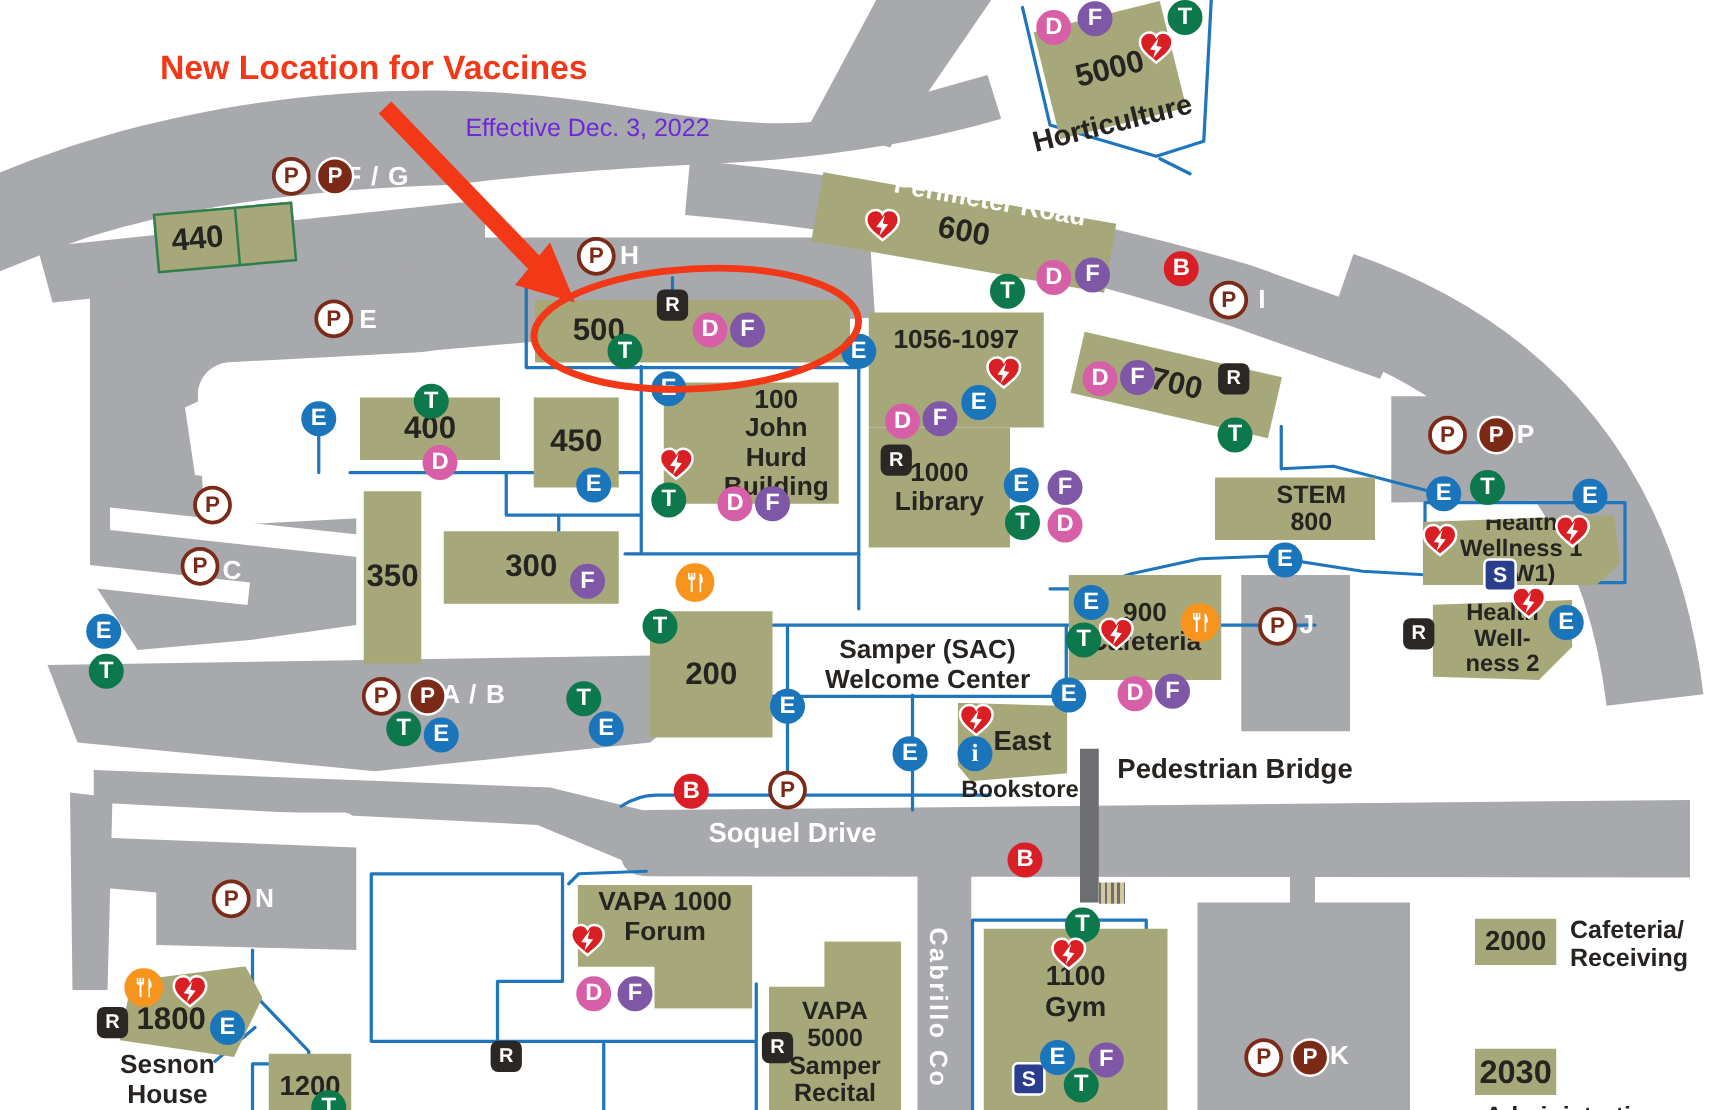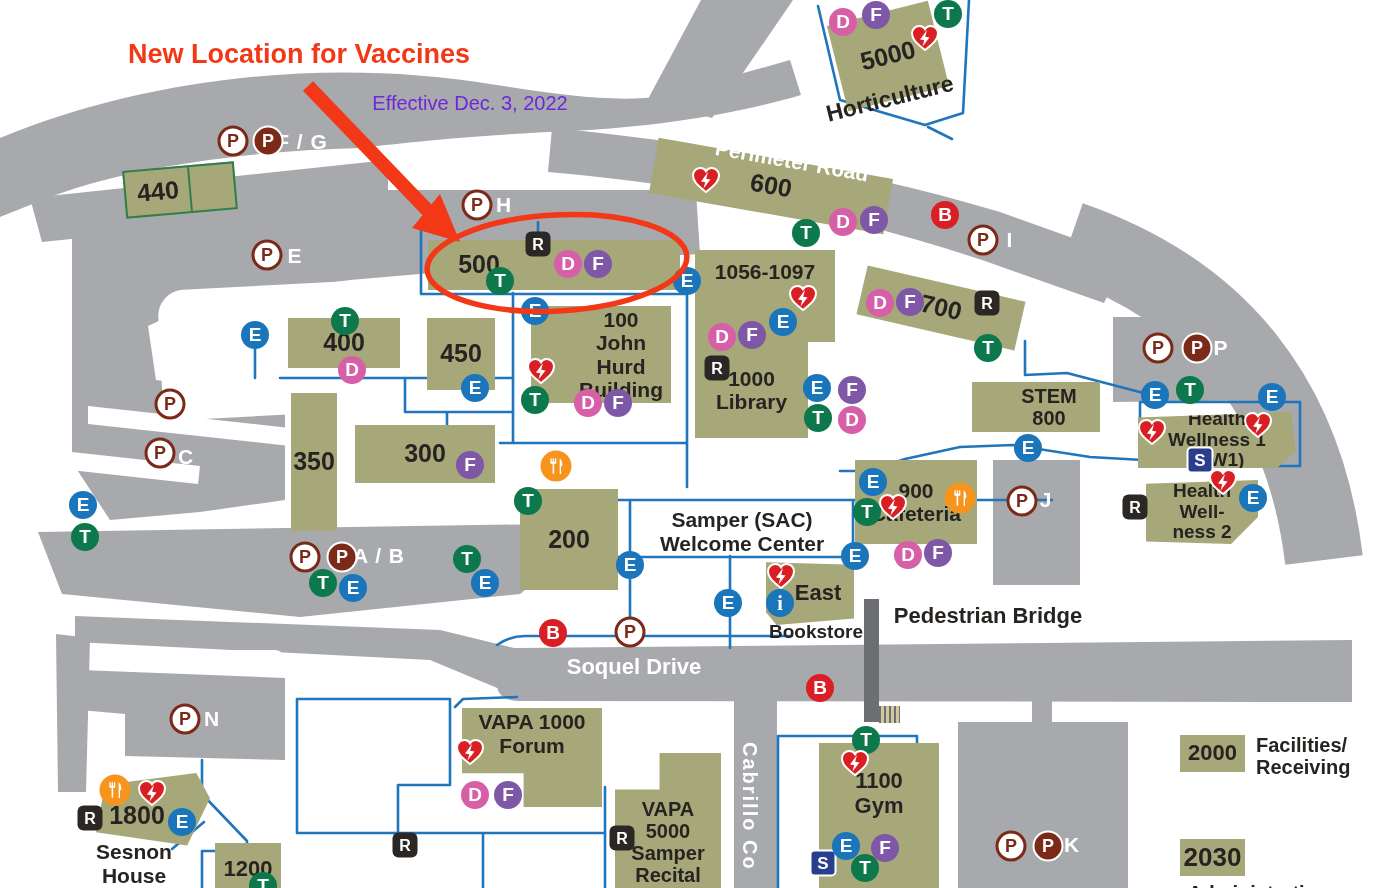--- a/index.html
+++ b/index.html
@@ -154,21 +154,21 @@
     <div class="bld" style="left: 520px; top: 489px; width: 98px; height: 101px;">
       <span class="blab" style="font-size: 25px;">200</span>
     </div>
     <div class="bld" style="left: 766px; top: 561px; width: 88px; height: 64px; clip-path: polygon(0px 2%, 100% 6%, 100% 90%, 12% 100%, 0px 80%);">
       <span class="blab" style="font-size: 22px; transform: translate(8px, 0px);">East</span>
     </div>
     <div class="bld" style="left: 855px; top: 460px; width: 122px; height: 84px;">
       <span class="blab" style="font-size: 21px;">900
 Cafeteria</span>
     </div>
-    <div class="bld" style="left: 819px; top: 743px; width: 120px; height: 145px;">
+    <div class="bld" style="left: 787px; top: 743px; width: 147px; height: 145px;">
       <span class="blab" style="font-size: 22px; transform: translate(0px, -22px);">1100
 Gym</span>
     </div>
     <div class="bld" style="left: 462px; top: 708px; width: 140px; height: 99px; clip-path: polygon(0px 0px, 100% 0px, 100% 100%, 44% 100%, 44% 66%, 0px 66%);">
       <span class="blab" style="font-size: 21px; transform: translate(0px, -24px);">VAPA 1000
 Forum</span>
     </div>
     <div class="bld" style="left: 215px; top: 843px; width: 66px; height: 45px;">
       <span class="blab" style="font-size: 22px; transform: translate(0px, 4px);">1200</span>
     </div>
@@ -192,21 +192,21 @@
     <div class="flab road" style="left: 792px; top: 161px; font-size: 21px; transform: translate(-50%, -50%) rotate(10deg);">Perimeter Road</div>
     <div class="flab road" style="left: 634px; top: 667px; font-size: 22px;">Soquel Drive</div>
     <div class="flab road" style="left: 750px; top: 742px; font-size: 20px; writing-mode: vertical-rl; transform: translate(-50%, 0px); letter-spacing: 2px;">Cabrillo Co</div>
     <div class="flab blk" style="left: 988px; top: 616px; font-size: 22px;">Pedestrian Bridge</div>
     <div class="flab blk" style="left: 742px; top: 532px; font-size: 21px;">Samper (SAC)
 Welcome Center</div>
     <div class="flab blk" style="left: 816px; top: 632px; font-size: 19px;">Bookstore</div>
     <div class="flab blk" style="left: 134px; top: 864px; font-size: 21px;">Sesnon
 House</div>
     <div class="flab blk" style="left: 890px; top: 99px; font-size: 23px; transform: translate(-50%, -50%) rotate(-14deg);">Horticulture</div>
-    <div class="flab blk" style="left: 1256px; top: 756px; font-size: 20px; transform: translate(0px, -50%); text-align: left;">Facilities/
+    <div class="flab blk" style="left: 1256px; top: 756px; font-size: 20px; transform: translate(0px, -50%); text-align: left;">Cafeteria/
 Receiving</div>
     <div class="flab blk" style="left: 1188px; top: 893px; font-size: 20px; transform: translate(0px, -50%); text-align: left;">Administration</div>
     <div class="flab plab" style="left: 302px; top: 142px; font-size: 21px;">F / G</div>
     <div class="flab plab" style="left: 295px; top: 256px; font-size: 21px;">E</div>
     <div class="flab plab" style="left: 504px; top: 205px; font-size: 21px;">H</div>
     <div class="flab plab" style="left: 199px; top: 407px; font-size: 21px;">D</div>
     <div class="flab plab" style="left: 186px; top: 457px; font-size: 21px;">C</div>
     <div class="flab plab" style="left: 1010px; top: 240px; font-size: 21px;">I</div>
     <div class="flab plab" style="left: 1221px; top: 348px; font-size: 21px;">P</div>
     <div class="flab plab" style="left: 1046px; top: 500px; font-size: 21px;">J</div>

